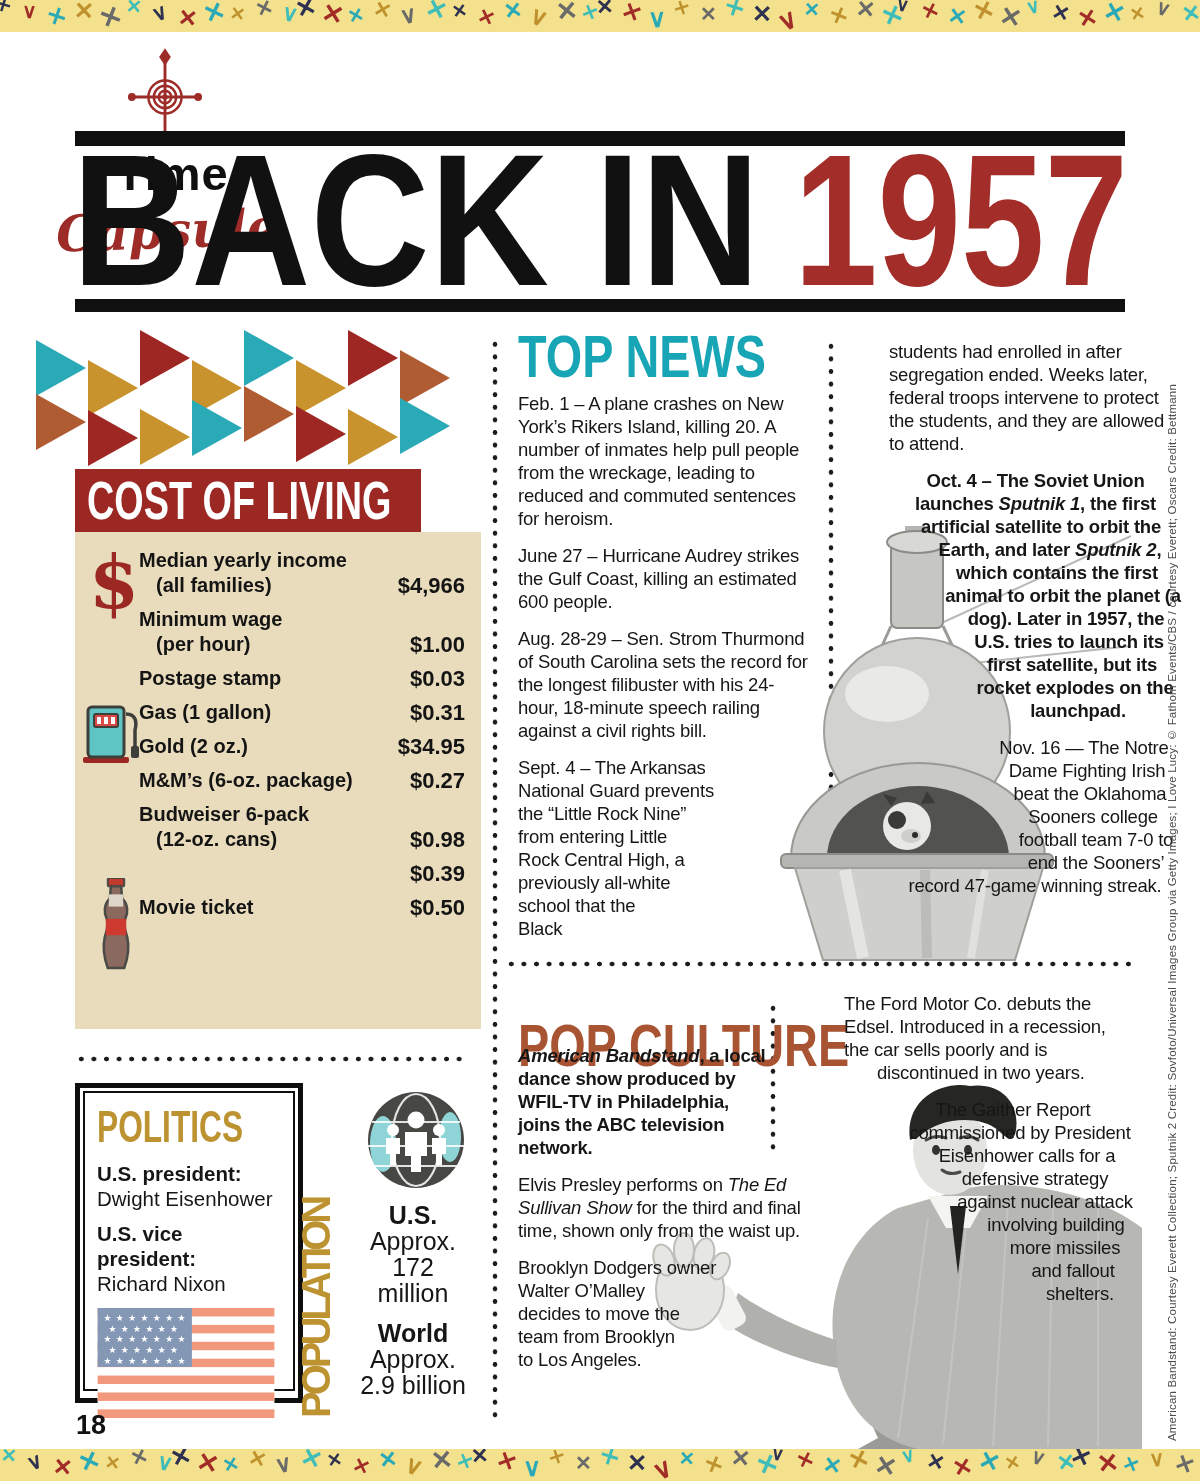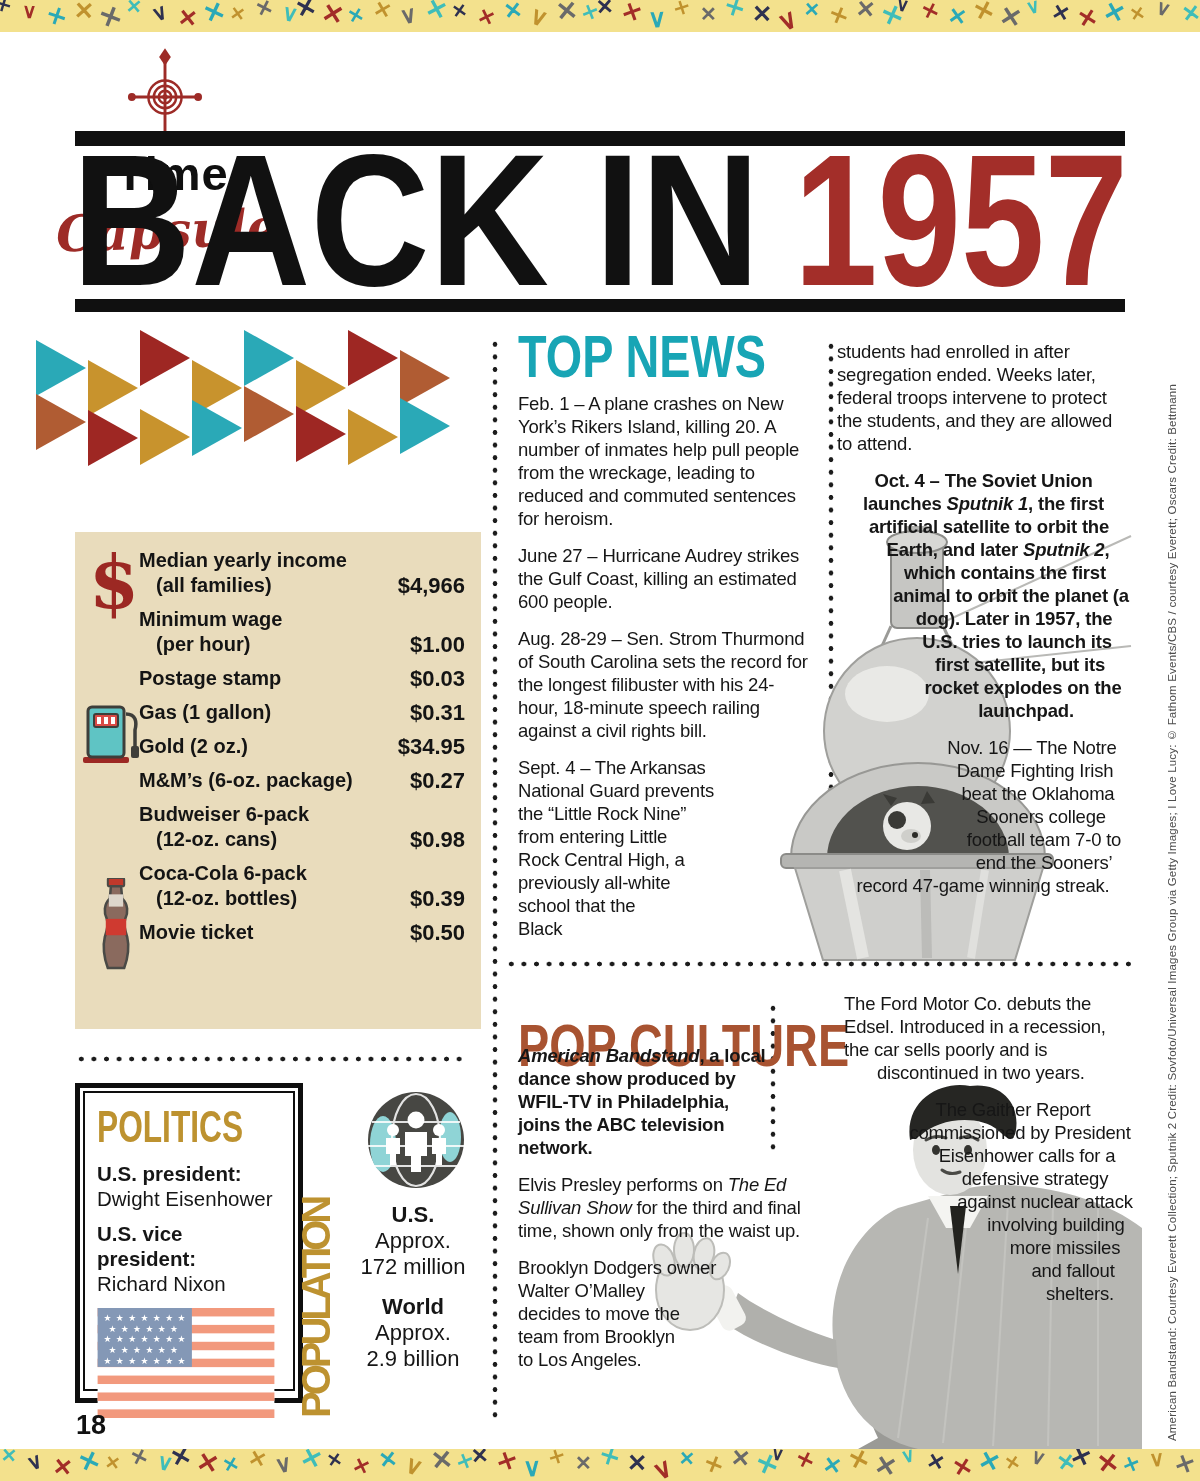--- a/index.html
+++ b/index.html
@@ -56,21 +56,21 @@
   .politics-inner{margin:3px;border:2px solid #0e0e0e;height:calc(100% - 10px);box-sizing:border-box;
                   padding:10px 12px 0 12px;}
   .pol-t{color:#bd9230;font-size:44px;line-height:48px;transform:scaleX(.72);}
   .pent{margin-top:10px;font-size:20.5px;line-height:25px;}
   .plab{font-weight:bold;}
 
   
   .pop-title{position:absolute;left:294px;top:1086px;height:332px;writing-mode:vertical-rl;
              transform:rotate(180deg);font-weight:bold;color:#bd9230;font-size:40px;letter-spacing:-4px;}
   .pop-stats{position:absolute;left:354px;top:1202px;width:118px;text-align:center;
-             font-size:22px;line-height:26px;white-space:pre-line;}
+             font-size:25px;line-height:26px;white-space:pre-line;}
   .slab{font-weight:bold;margin-top:14px;}
   .slab:first-child{margin-top:0;}
 
   
   .sec-wrap{position:absolute;height:54px;}
   .news-t{color:#18a5b5;font-size:60px;line-height:54px;transform:scaleX(.78);}
   .popc-t{color:#a85331;font-size:60px;line-height:54px;transform:scaleX(.78);}
   .col{position:absolute;width:292px;font-size:18.5px;line-height:23px;letter-spacing:-0.2px;z-index:3;}
   .para{margin:0 0 14px 0;}
   .ctr{text-align:center;}
@@ -176,20 +176,23 @@
       <div class="tri" style="left: 0px; top: 64px; border-left-color: rgb(176, 92, 51);"></div>
       <div class="tri" style="left: 52px; top: 80px; border-left-color: rgb(158, 39, 35);"></div>
       <div class="tri" style="left: 104px; top: 79px; border-left-color: rgb(200, 147, 45);"></div>
       <div class="tri" style="left: 156px; top: 70px; border-left-color: rgb(42, 169, 183);"></div>
       <div class="tri" style="left: 208px; top: 56px; border-left-color: rgb(176, 92, 51);"></div>
       <div class="tri" style="left: 260px; top: 76px; border-left-color: rgb(158, 39, 35);"></div>
       <div class="tri" style="left: 312px; top: 79px; border-left-color: rgb(200, 147, 45);"></div>
       <div class="tri" style="left: 364px; top: 68px; border-left-color: rgb(42, 169, 183);"></div>
     </div>
 
+  <div class="cost-header">
+    <span class="sec cost-t">COST OF LIVING</span>
+  </div>
   <div class="cost-panel">
     <div class="pic" style="left:14px;top:8px;font-family:'DejaVu Serif',serif;font-weight:bold;font-size:72px;color:#9c2823;">$</div>
     <svg class="pic" style="left:6px;top:170px;" width="58" height="62" viewBox="0 0 58 62">
       <rect x="2" y="55" width="46" height="6" rx="2" fill="#9c2823"></rect>
       <rect x="7" y="5" width="36" height="50" rx="4" fill="#5fc4c4" stroke="#3e3e3a" stroke-width="3"></rect>
       <rect x="13" y="12" width="24" height="13" rx="2" fill="#d94a45" stroke="#3e3e3a" stroke-width="2"></rect>
       <rect x="16" y="15" width="4" height="7" fill="#fff"></rect>
         <rect x="23" y="15" width="4" height="7" fill="#fff"></rect>
         <rect x="30" y="15" width="4" height="7" fill="#fff"></rect>
       <path d="M45,12 C55,12 56,20 54,28 L54,46" fill="none" stroke="#3e3e3a" stroke-width="3.5"></path>
@@ -241,24 +244,20 @@
           <div class="cval">$0.27</div>
         </div>
         <div class="crow">
           <div class="clbl">
             <div class="l1">Budweiser 6-pack</div>
             <div class="l2">(12-oz. cans)</div>
           </div>
           <div class="cval">$0.98</div>
         </div>
         <div class="crow">
-          <div class="clbl">
-            <div class="l1">Coca-Cola 6-pack</div>
-            <div class="l2">(12-oz. bottles)</div>
-          </div>
           <div class="cval">$0.39</div>
         </div>
         <div class="crow">
           <div class="clbl">
             <div class="l1">Movie ticket</div>
           </div>
           <div class="cval">$0.50</div>
         </div>
       </div>
   </div>
@@ -402,21 +401,21 @@
       <p class="para"><span>Aug. 28-29 – Sen. Strom Thurmond of South Carolina sets the record for the longest filibuster with his 24-hour, 18-minute speech railing against a civil rights bill.</span></p>
       <div class="st r" style="width: 52px; height: 23px;"></div>
       <div class="st r" style="width: 68px; height: 23px;"></div>
       <div class="st r" style="width: 88px; height: 23px;"></div>
       <div class="st r" style="width: 104px; height: 23px;"></div>
       <div class="st r" style="width: 116px; height: 23px;"></div>
       <div class="st r" style="width: 124px; height: 23px;"></div>
       <div class="st r" style="width: 130px; height: 23px;"></div>
       <p class="para"><span>Sept. 4 – The Arkansas National Guard prevents the “Little Rock Nine” from entering Little Rock Central High, a previously all-white school that the Black</span></p>
     </div>
-  <div class="col" id="news-col2" style="left:837px;top:340px;">
+  <div class="col" id="news-col2" style="left:889px;top:340px;">
       <p class="para"><span>students had enrolled in after segregation ended. Weeks later, federal troops intervene to protect the students, and they are allowed to attend.</span></p>
       <div class="st l" style="width: 1px; height: 46px;"></div>
       <div class="st l" style="width: 12px; height: 23px;"></div>
       <div class="st l" style="width: 30px; height: 23px;"></div>
       <div class="st l" style="width: 44px; height: 23px;"></div>
       <div class="st l" style="width: 56px; height: 23px;"></div>
       <div class="st l" style="width: 62px; height: 23px;"></div>
       <div class="st l" style="width: 68px; height: 23px;"></div>
       <div class="st l" style="width: 74px; height: 23px;"></div>
       <div class="st l" style="width: 80px; height: 23px;"></div>

